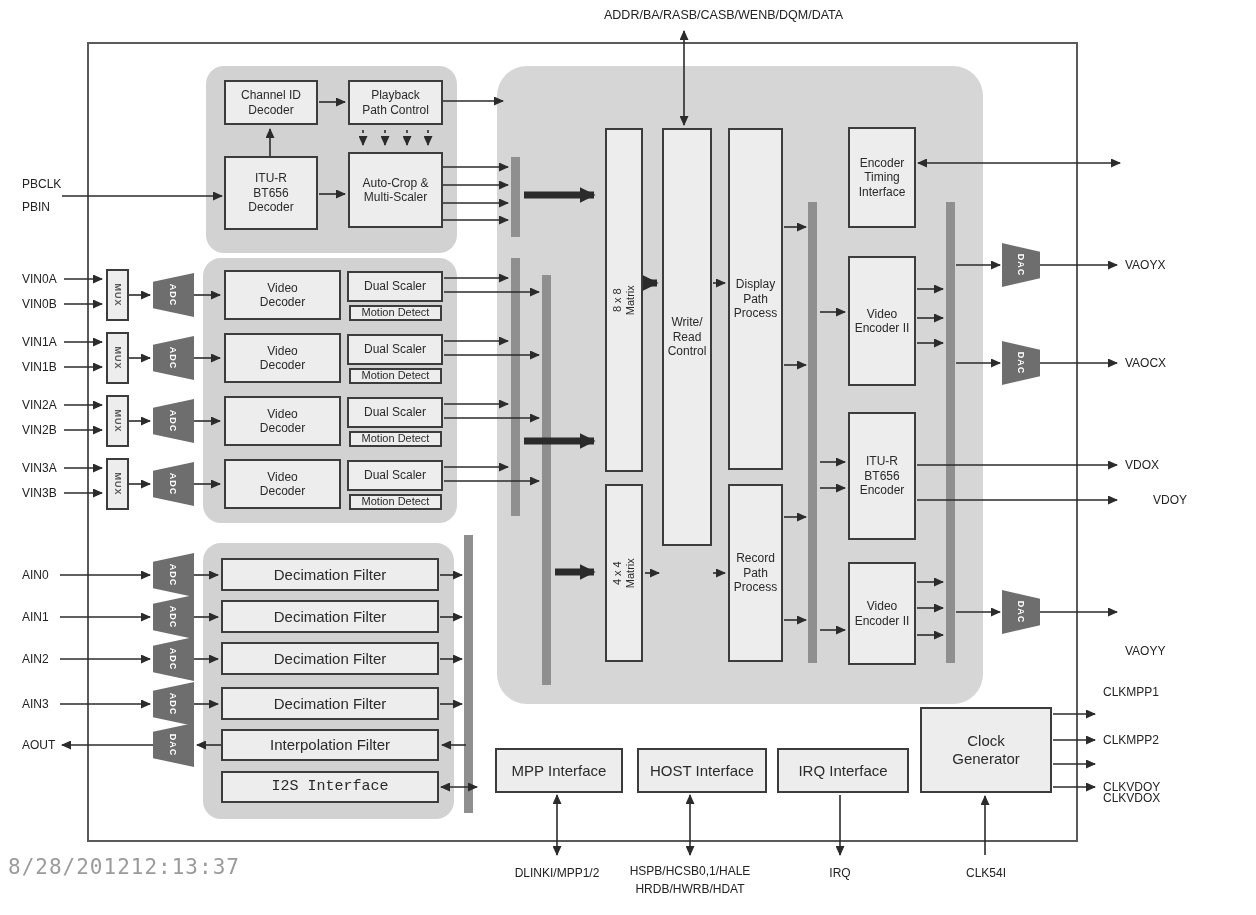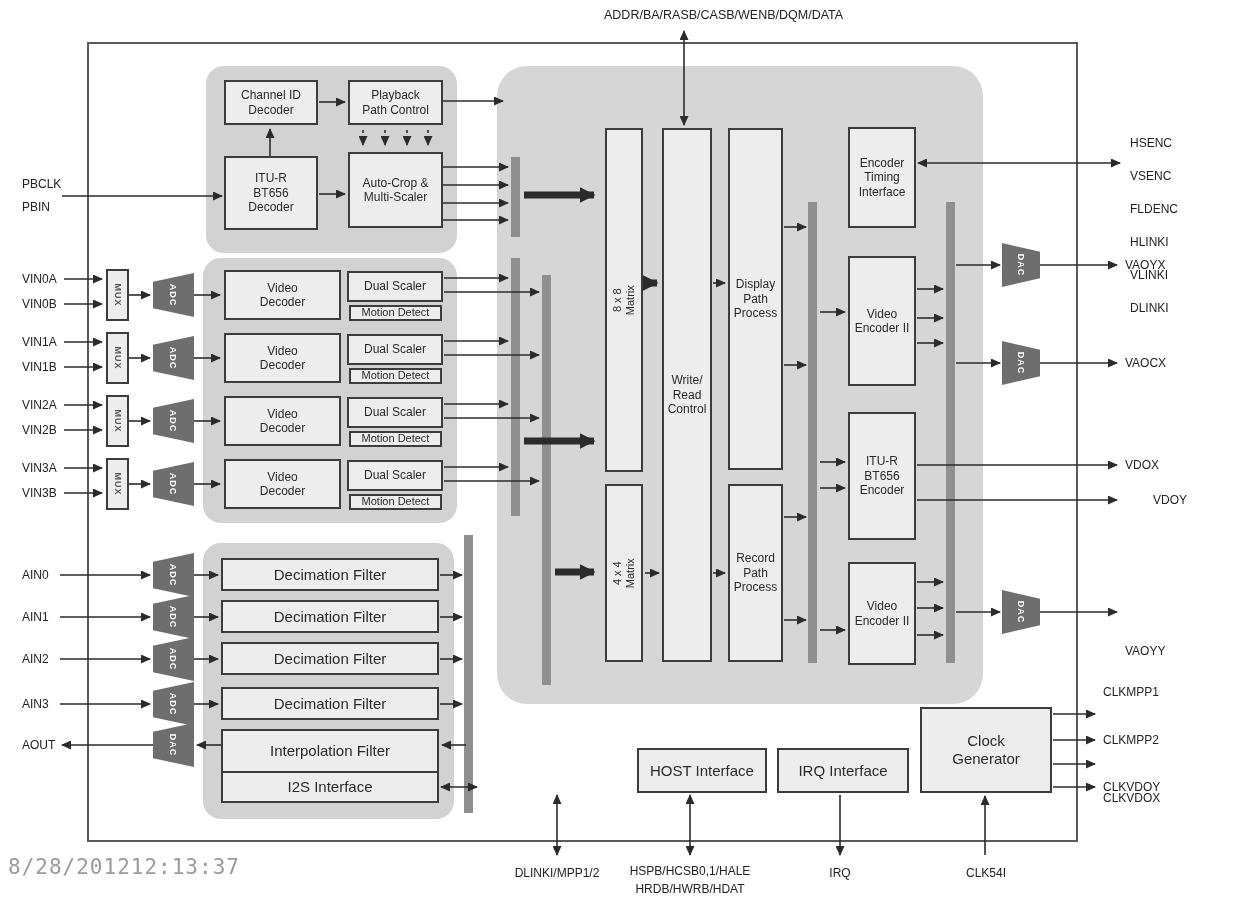--- a/index.html
+++ b/index.html
@@ -229,28 +229,28 @@
       <span>ADC</span>
     </div>
   <div class="trap trap-r z4" style="left:153px;top:723px;width:41px;height:44px;">
       <span>DAC</span>
     </div>
 
   <div class="blk blk-lg z4" style="left:221px;top:558px;width:218px;height:33px;">Decimation Filter</div>
   <div class="blk blk-lg z4" style="left:221px;top:600px;width:218px;height:33px;">Decimation Filter</div>
   <div class="blk blk-lg z4" style="left:221px;top:642px;width:218px;height:33px;">Decimation Filter</div>
   <div class="blk blk-lg z4" style="left:221px;top:687px;width:218px;height:33px;">Decimation Filter</div>
-  <div class="blk blk-lg z4" style="left:221px;top:729px;width:218px;height:44px;">Interpolation Filter</div>
-  <div class="blk blk-lg z4" style="left:221px;top:771px;width:218px;height:32px;">I2S Interface</div>
+  <div class="blk blk-lg z4" style="left:221px;top:729px;width:218px;height:32px;">Interpolation Filter</div>
+  <div class="blk blk-lg z4" style="left:221px;top:771px;width:218px;height:32px;font-family:Liberation Mono, monospace;">I2S Interface</div>
 
   <div class="blk vtext z4" style="left:605px;top:128px;width:38px;height:344px;"><span>8 x 8
 Matrix</span></div>
   <div class="blk vtext z4" style="left:605px;top:484px;width:38px;height:178px;"><span>4 x 4
 Matrix</span></div>
-  <div class="blk z4" style="left:662px;top:128px;width:50px;height:534px;">Write/
+  <div class="blk z4" style="left:662px;top:128px;width:50px;height:418px;">Write/
 Read
 Control</div>
   <div class="blk z4" style="left:728px;top:128px;width:55px;height:342px;">Display
 Path
 Process</div>
   <div class="blk z4" style="left:728px;top:484px;width:55px;height:178px;">Record
 Path
 Process</div>
   <div class="blk z4" style="left:848px;top:127px;width:68px;height:101px;">Encoder
 Timing
@@ -266,20 +266,21 @@
   <div class="trap trap-l z4" style="left:1002px;top:243px;width:38px;height:44px;">
       <span>DAC</span>
     </div>
   <div class="trap trap-l z4" style="left:1002px;top:341px;width:38px;height:44px;">
       <span>DAC</span>
     </div>
   <div class="trap trap-l z4" style="left:1002px;top:590px;width:38px;height:44px;">
       <span>DAC</span>
     </div>
 
+  <div class="blk blk-lg z4" style="left:495px;top:748px;width:128px;height:45px;">MPP Interface</div>
   <div class="blk blk-lg z4" style="left:637px;top:748px;width:130px;height:45px;">HOST Interface</div>
   <div class="blk blk-lg z4" style="left:777px;top:748px;width:132px;height:45px;">IRQ Interface</div>
   <div class="blk blk-lg z4" style="left:920px;top:707px;width:132px;height:86px;">Clock
 Generator</div>
 
   <div class="lbl" style="left:560px;top:8px;font-size:12.5px;margin-left:44px;">ADDR/BA/RASB/CASB/WENB/DQM/DATA</div>
   <div class="lbl" style="left:22px;top:177px;">PBCLK</div>
   <div class="lbl" style="left:22px;top:200px;">PBIN</div>
   <div class="lbl" style="left:22px;top:272px;">VIN0A</div>
   <div class="lbl" style="left:22px;top:297px;">VIN0B</div>
@@ -288,28 +289,20 @@
   <div class="lbl" style="left:22px;top:398px;">VIN2A</div>
   <div class="lbl" style="left:22px;top:423px;">VIN2B</div>
   <div class="lbl" style="left:22px;top:461px;">VIN3A</div>
   <div class="lbl" style="left:22px;top:486px;">VIN3B</div>
   <div class="lbl" style="left:22px;top:568px;">AIN0</div>
   <div class="lbl" style="left:22px;top:610px;">AIN1</div>
   <div class="lbl" style="left:22px;top:652px;">AIN2</div>
   <div class="lbl" style="left:22px;top:697px;">AIN3</div>
   <div class="lbl" style="left:22px;top:738px;">AOUT</div>
 
-  <div class="lbl stack" style="left:1130px;top:122px;">
-    <div>HSENC</div>
-    <div>VSENC</div>
-    <div>FLDENC</div>
-    <div>HLINKI</div>
-    <div>VLINKI</div>
-    <div>DLINKI</div>
-  </div>
   <div class="lbl" style="left:1125px;top:258px;">VAOYX</div>
   <div class="lbl" style="left:1125px;top:356px;">VAOCX</div>
   <div class="lbl" style="left:1125px;top:458px;">VDOX</div>
   <div class="lbl" style="left:1125px;top:493px;margin-left:28px;">VDOY</div>
   <div class="lbl" style="left:1125px;top:605px;margin-top:39px;">VAOYY</div>
   <div class="lbl" style="left:1103px;top:685px;">CLKMPP1</div>
   <div class="lbl" style="left:1103px;top:733px;">CLKMPP2</div>
   <div class="lbl" style="left:1103px;top:791px;">CLKVDOX</div>
   <div class="lbl" style="left:1103px;top:780px;">CLKVDOY</div>
 

